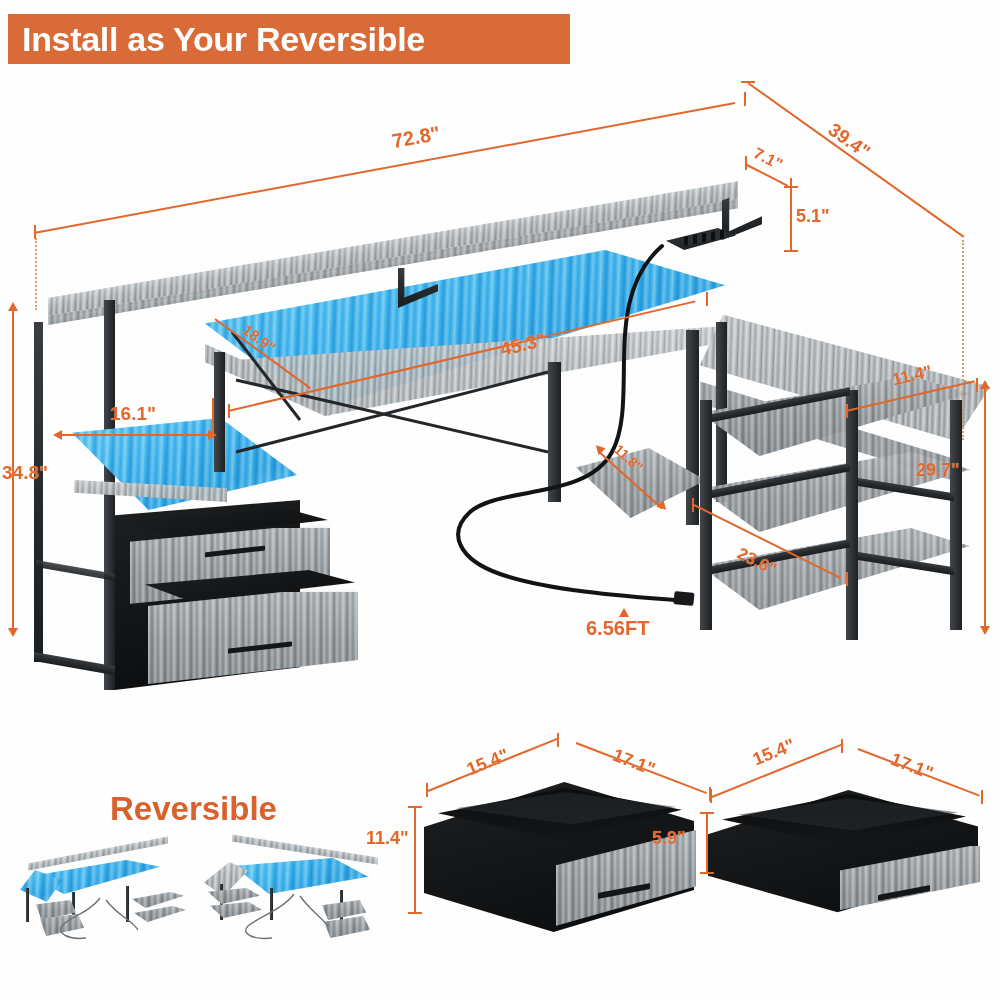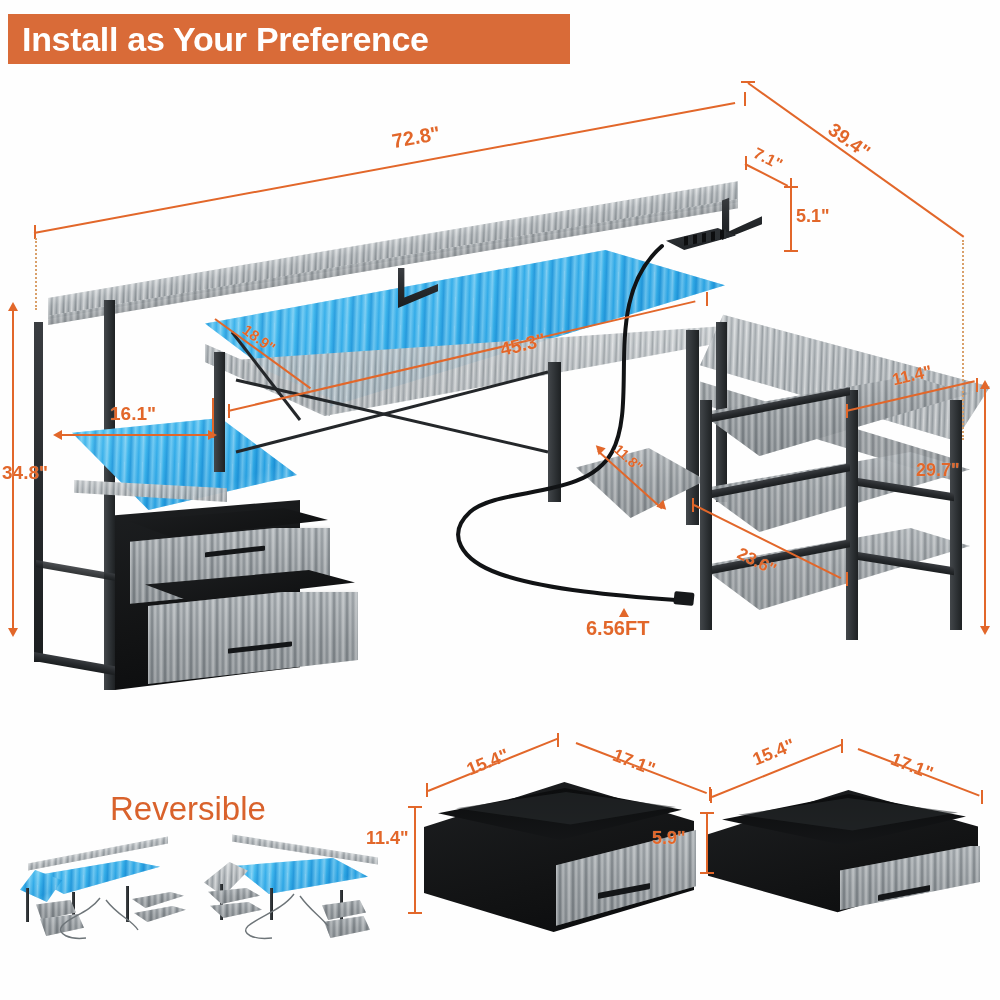--- a/index.html
+++ b/index.html
@@ -50,21 +50,21 @@
   
   .arw{position:absolute;width:0;height:0;}
   .arw.up{border-left:5px solid transparent;border-right:5px solid transparent;border-bottom:9px solid #e2672a;}
   .arw.down{border-left:5px solid transparent;border-right:5px solid transparent;border-top:9px solid #e2672a;}
   .arw.left{border-top:5px solid transparent;border-bottom:5px solid transparent;border-right:9px solid #e2672a;}
   .arw.right{border-top:5px solid transparent;border-bottom:5px solid transparent;border-left:9px solid #e2672a;}
 
   
   .rev-title{
     position:absolute;left:110px;top:790px;
-    color:#d9622c;font-size:33px;font-weight:normal;
+    color:#d9622c;font-size:33px;font-weight:bold;
     font-family:"Liberation Sans","DejaVu Sans",sans-serif;
   }
 
   
   .wood{
     background:
       repeating-linear-gradient(92deg,
         rgba(255,255,255,.55) 0px, rgba(255,255,255,.18) 2px,
         rgba(90,98,104,.30) 4px, rgba(255,255,255,.42) 6px,
         rgba(120,128,134,.25) 9px, rgba(255,255,255,.5) 12px),
@@ -98,21 +98,21 @@
 
   
   svg.overlay{position:absolute;left:0;top:0;width:1000px;height:1000px;pointer-events:none;}
 </style>
 </head>
 <body>
 
 <div id="stage">
 
   <div class="banner">
-    <div class="banner-title">Install as Your Preference</div>
+    <div class="banner-title">Install as Your Reversible</div>
   </div>
 
   <div>
 
     <div class="pc wood" style="left:48px;top:298px;width:690px;height:18px;
                 transform:skewY(-9.6deg);transform-origin:0 0;
                 box-shadow:0 3px 0 rgba(90,96,100,.55);"></div>
     <div class="pc wood-dark" style="left:48px;top:316px;width:690px;height:9px;
                 transform:skewY(-9.6deg);transform-origin:0 0;opacity:.85;"></div>
 

